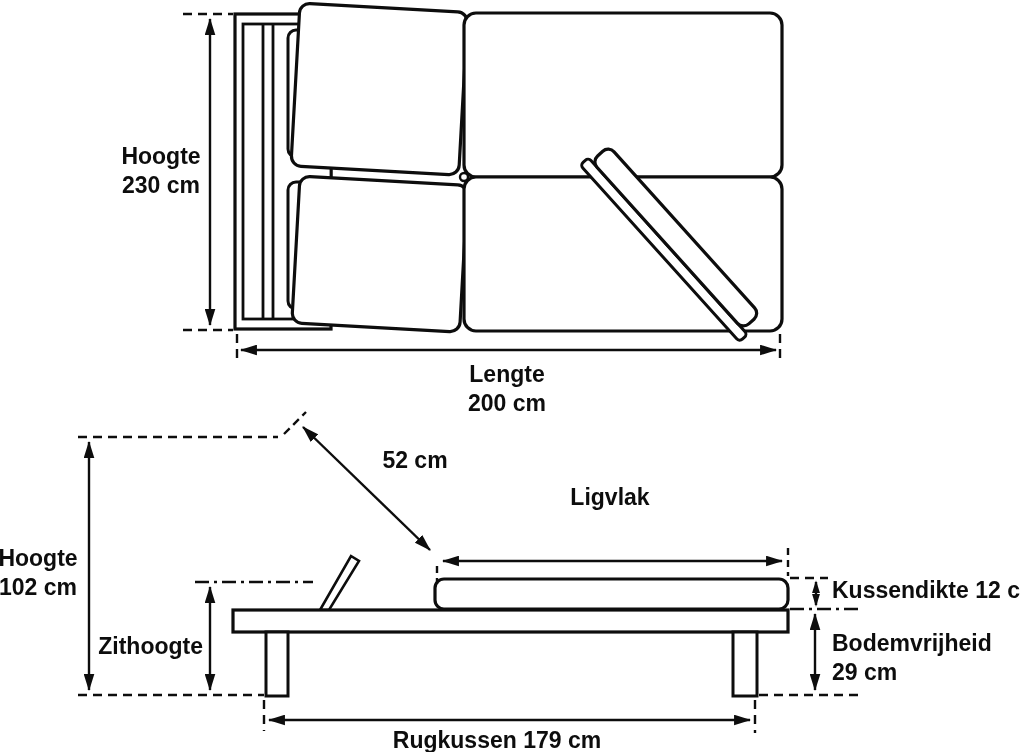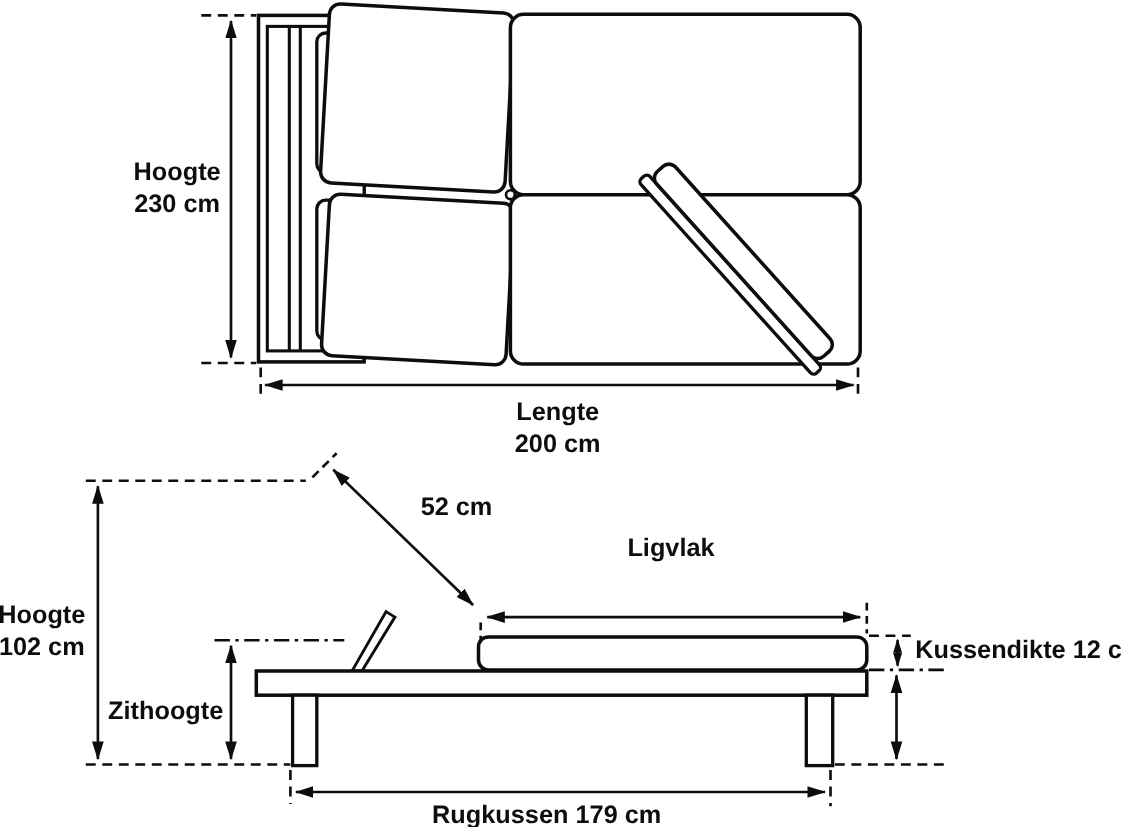--- a/index.html
+++ b/index.html
@@ -128,19 +128,23 @@
 
   <div class="dim-label center" style="left:530px;top:483px;width:160px;">
     <div>Ligvlak</div>
   </div>
 
   <div class="dim-label left" style="left:832px;top:578px;line-height:24px;">
     <span>Kussendikte</span>
     <span>12 cm</span>
   </div>
 
+  <div class="dim-label left" style="left:832px;top:629px;">
+    <div>Bodemvrijheid</div>
+    <div>29 cm</div>
+  </div>
 
   <div class="dim-label center" style="left:377px;top:728px;width:240px;line-height:24px;">
     <span>Rugkussen</span>
     <span>179 cm</span>
   </div>
 
 </div>
 
 </body></html>

